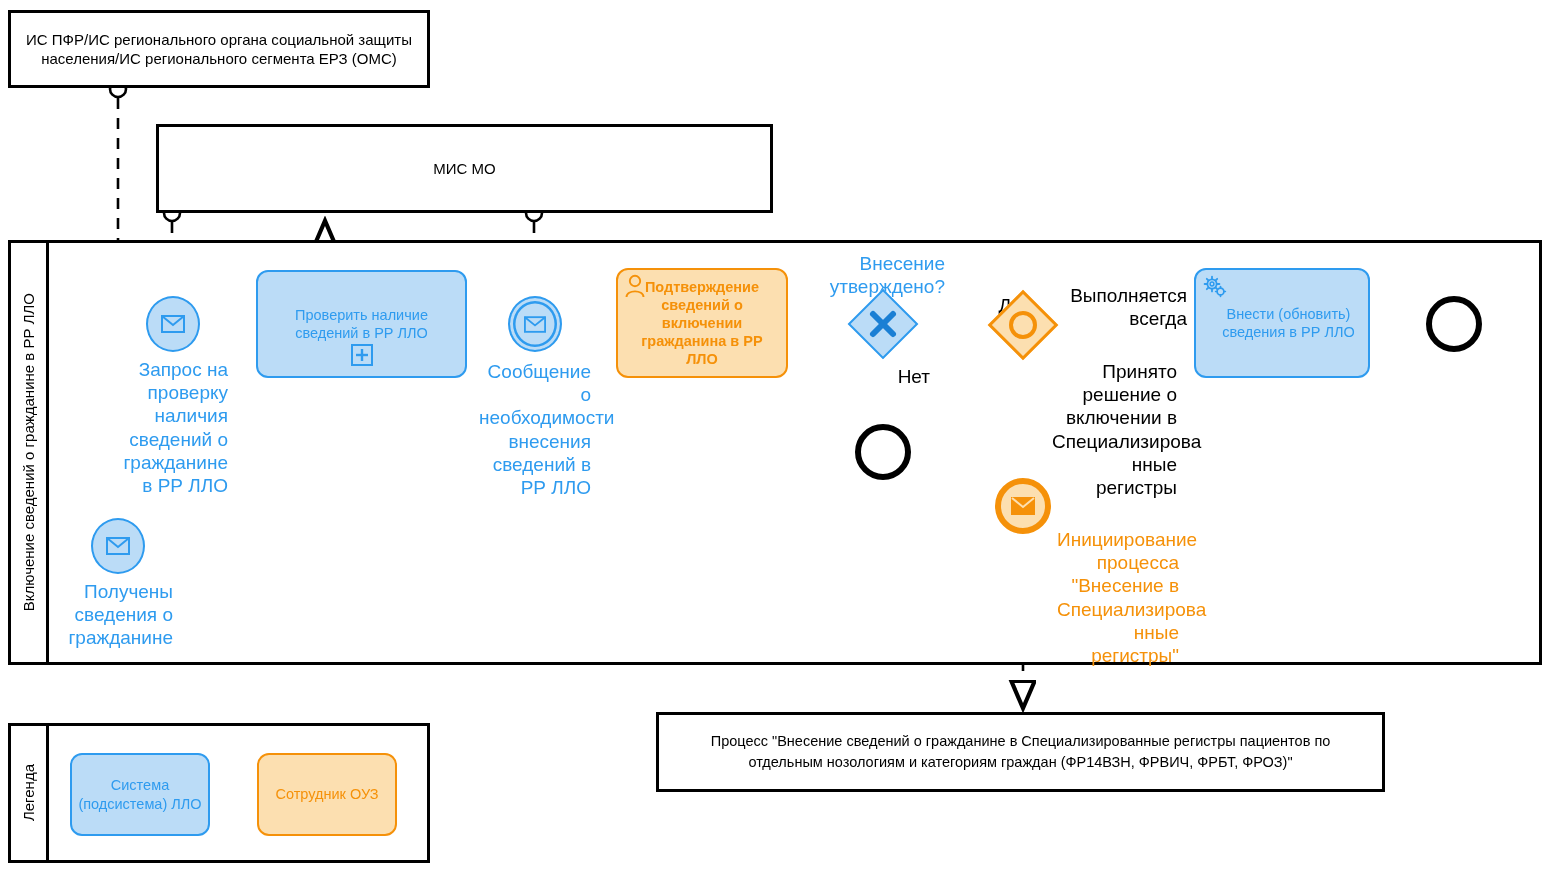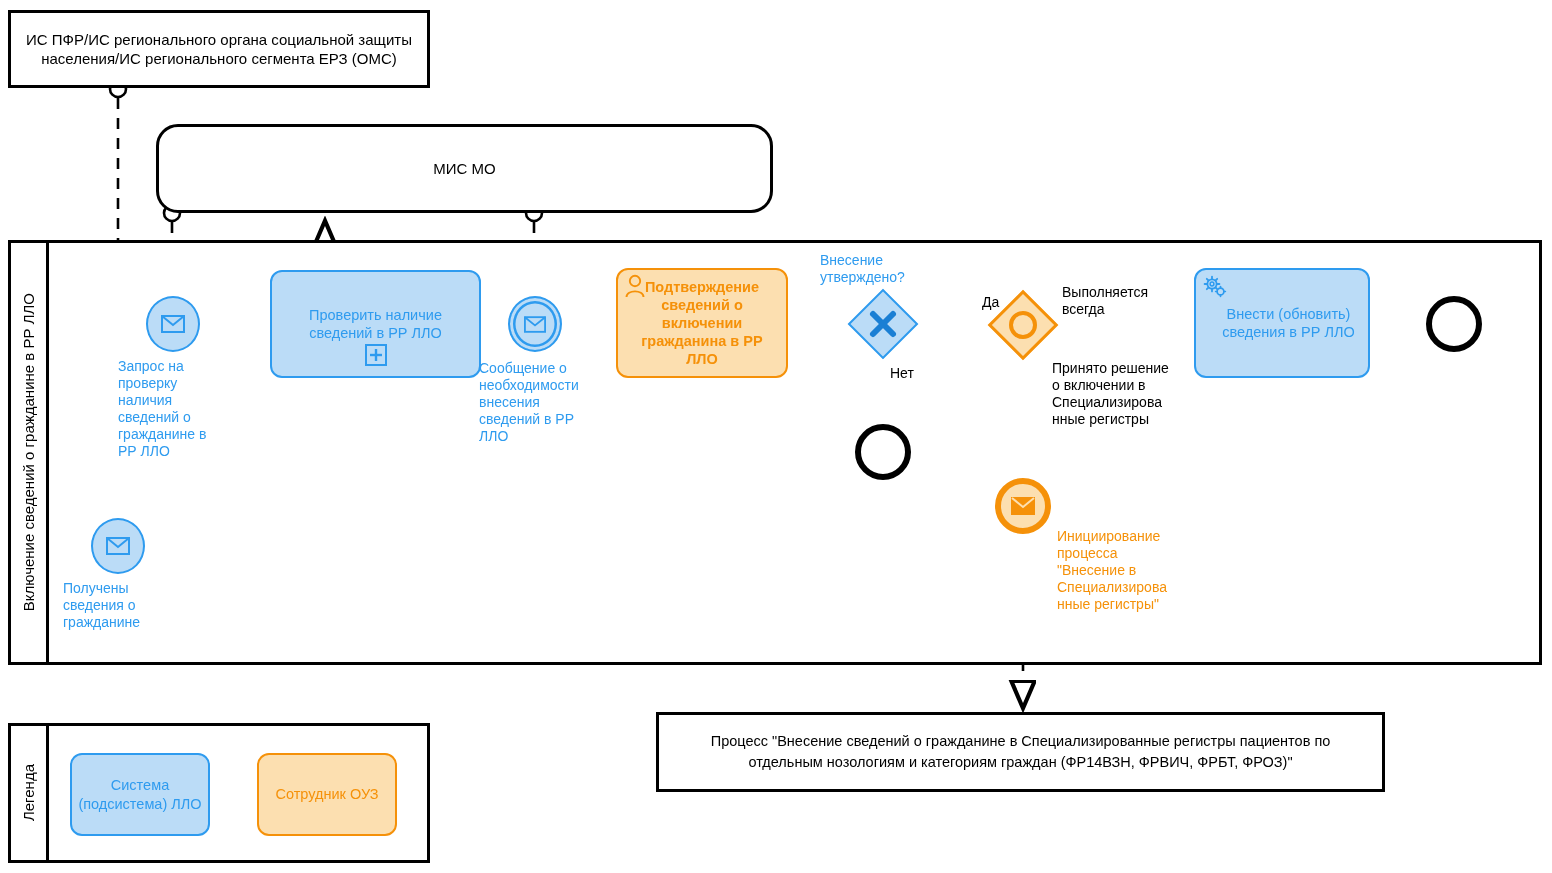--- a/index.html
+++ b/index.html
@@ -32,21 +32,21 @@
   .ev.end-black{background:transparent;border:6px solid #000;}
 
   
   .gw{transform:rotate(45deg);}
   .gw.blue{background:#bbdcf7;border:2.5px solid #2e9bef;}
   .gw.orange{background:#fcdfb0;border:3px solid #f59109;}
   .gw-inner{position:absolute;left:0;top:0;width:100%;height:100%;
             display:flex;align-items:center;justify-content:center;}
 
   
-  .lbl{text-align:left;line-height:1.22;font-size:14px;}
+  .lbl{text-align:right;line-height:1.22;font-size:19px;}
   .lbl.blue{color:#2e9bef;}
   .lbl.orange{color:#f59109;}
   .lbl.black{color:#000;}
   svg.ov{position:absolute;left:0;top:0;width:1552px;height:873px;pointer-events:none;}
 
   
   .legend-box{border-radius:12px;display:flex;align-items:center;justify-content:center;
               text-align:center;font-size:14.5px;line-height:1.25;}
   .legend-box.blue{background:#bbdcf7;border:2.5px solid #2e9bef;color:#2e9bef;}
   .legend-box.orange{background:#fcdfb0;border:2.5px solid #f59109;color:#f59109;}
@@ -113,21 +113,21 @@
       <circle cx="534" cy="213" r="8"></circle>
       <circle cx="325" cy="267" r="8"></circle>
       <circle cx="1023" cy="531" r="8"></circle>
     </g>
   </svg>
 
   <div class="abs pool" style="left:8px;top:10px;width:422px;height:78px;">
     <div class="pool-title" style="width:100%;height:100%;">ИС ПФР/ИС регионального органа социальной защиты населения/ИС регионального сегмента ЕРЗ (ОМС)</div>
   </div>
 
-  <div class="abs pool" style="left:156px;top:124px;width:617px;height:89px;border-radius:22px;">
+  <div class="abs pool" style="left:156px;top:124px;width:617px;height:89px;">
     <div class="pool-title" style="width:100%;height:100%;">МИС МО</div>
   </div>
 
   <div class="abs pool" style="left:8px;top:240px;width:1534px;height:425px;">
     <div class="abs lane-hdr" style="left:0;top:0;width:38px;height:100%;">
       <span>Включение сведений о гражданине в РР ЛЛО</span>
     </div>
   </div>
 
   <div class="abs ev start-blue" style="left:146px;top:296px;width:54px;height:56px;">
@@ -139,21 +139,21 @@
   <div class="abs lbl blue" style="left:118px;top:358px;width:110px;">Запрос на проверку наличия сведений о гражданине в РР ЛЛО</div>
 
   <div class="abs ev start-blue" style="left:91px;top:518px;width:54px;height:56px;">
     <svg width="24" height="18" viewBox="0 0 24 18">
       <rect x="1" y="1" width="22" height="16" fill="none" stroke="#2e9bef" stroke-width="2"></rect>
       <path d="M1,1 L12,10 L23,1" fill="none" stroke="#2e9bef" stroke-width="2"></path>
     </svg>
   </div>
   <div class="abs lbl blue" style="left:63px;top:580px;width:110px;">Получены сведения о гражданине</div>
 
-  <div class="abs task blue" style="left:270px;top:270px;width:211px;height:108px;">
+  <div class="abs task blue" style="left:256px;top:270px;width:211px;height:108px;">
     <span>Проверить наличие сведений в РР ЛЛО</span>
     <span class="sub-marker">
       <svg width="22" height="22" viewBox="0 0 22 22">
         <rect x="1" y="1" width="20" height="20" fill="none" stroke="#2e9bef" stroke-width="2"></rect>
         <line x1="11" y1="5" x2="11" y2="17" stroke="#2e9bef" stroke-width="2.4"></line>
         <line x1="5" y1="11" x2="17" y2="11" stroke="#2e9bef" stroke-width="2.4"></line>
       </svg>
     </span>
   </div>
 

